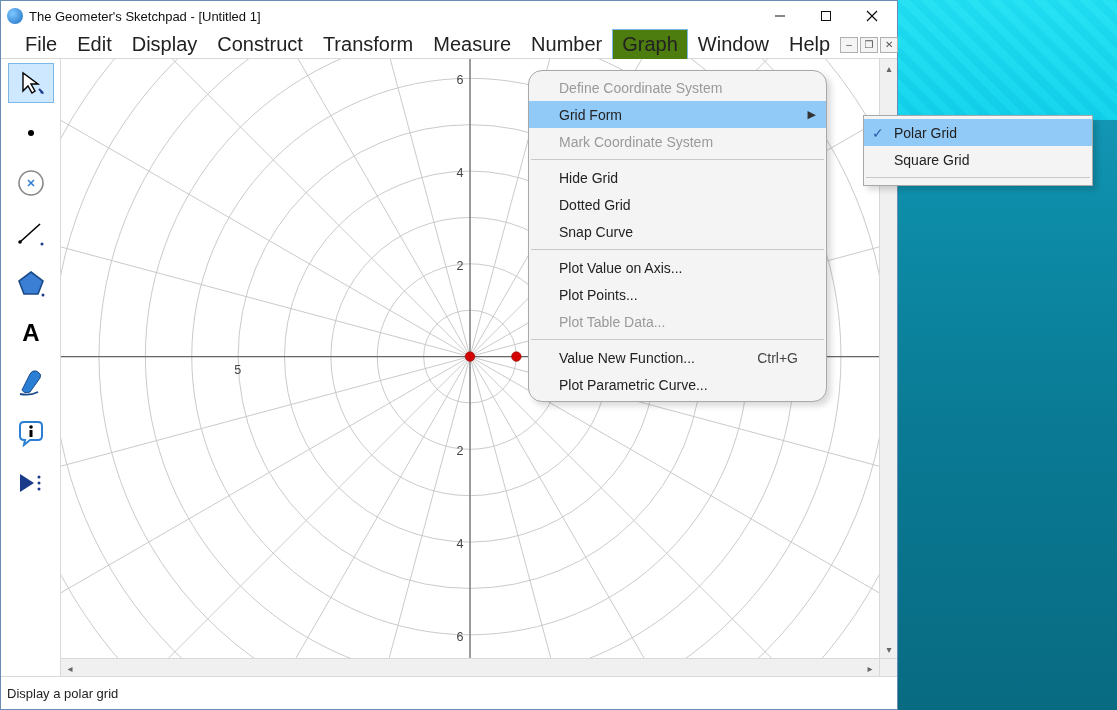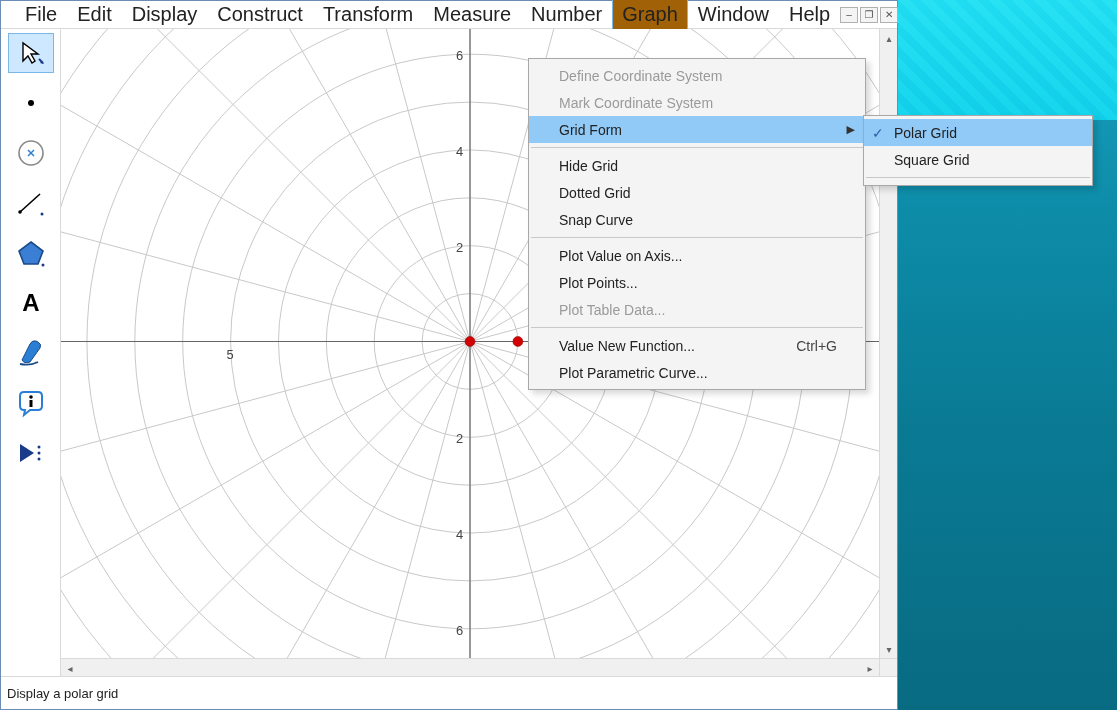--- a/index.html
+++ b/index.html
@@ -8,21 +8,21 @@
   .water-top { position: absolute; top:0; left:0; right:0; height: 120px; background: repeating-linear-gradient(45deg, #3dc4e0, #3dc4e0 8px, #2fb4d0 8px, #2fb4d0 16px), linear-gradient(180deg, #58d0e8, #2fb4d0); background-blend-mode: overlay; opacity: 0.9;}
   .app-window { position: absolute; left: 0; top: 0; width: 898px; height: 710px; background: #fff; border: 1px solid #6b8db3; display: flex; flex-direction: column; }
   .titlebar { height: 30px; display: flex; align-items: center; padding: 0 2px 0 6px; background: #fff; }
   .title-icon { width:16px; height:16px; border-radius:50%; background: radial-gradient(circle at 35% 35%, #7fc7ff, #1a6fc4); margin-right:6px;}
   .title-text { flex: 1; font-size: 13px; color: #111; }
   .win-controls { display: flex; }
   .win-btn { width: 46px; height: 30px; display:flex; align-items:center; justify-content:center; color:#111; font-size:14px;}
   .menubar { height: 28px; display:flex; align-items:center; padding: 0 4px; background:#fff; border-bottom:1px solid #d9d9d9;}
   .menubar .app-icon { width:16px;height:16px;border-radius:50%;background:radial-gradient(circle at 35% 35%,#7fc7ff,#1a6fc4);margin:0 6px 0 4px;}
   .menu-item { padding: 4px 10px; font-size: 20px; color:#222; }
-  .menu-item.active { background:#a16207; border:1px solid #7bb8e8; padding:3px 9px;}
+  .menu-item.active { background:#4d7c0f; border:1px solid #7bb8e8; padding:3px 9px;}
   .mdi-controls { margin-left:auto; display:flex; gap:2px; padding-right:4px;}
   .mdi-btn { width:18px;height:16px;border:1px solid #b0b0b0;background:#f4f4f4;display:flex;align-items:center;justify-content:center;font-size:10px;color:#555;}
   .workspace { flex:1; display:flex; position:relative; overflow:hidden;}
   .toolbox { width:60px; background:#fff; border-right:1px solid #d9d9d9; display:flex; flex-direction:column; align-items:center; padding-top:4px; gap:10px;}
   .tool { width:46px; height:40px; display:flex; align-items:center; justify-content:center; border:1px solid transparent;}
   .tool.selected { background:#cde8ff; border:1px solid #7bb8e8;}
   .canvas-wrap { flex:1; position:relative; background:#fff; }
   .canvas { position:absolute; inset:0 18px 18px 0; overflow:hidden;}
   .vscroll { position:absolute; top:0; right:0; bottom:18px; width:18px; background:#f0f0f0; border-left:1px solid #d9d9d9;}
   .vscroll .arrow, .hscroll .arrow { position:absolute; width:16px;height:16px;display:flex;align-items:center;justify-content:center;color:#666;font-size:10px;}
@@ -34,33 +34,55 @@
   svg.polar { width:100%; height:100%; }
   .axis-label { font-size:13px; fill:#444; }
   .dropdown { position:absolute; background:#f4f4f4; border:1px solid #a8a8a8; box-shadow: 4px 4px 6px rgba(0,0,0,0.15); font-size:14px; color:#222; padding:3px 0;}
   .drop-item { height:27px; display:flex; align-items:center; padding:0 28px 0 30px; white-space:nowrap; position:relative;}
   .drop-item.disabled { color:#9a9a9a;}
   .drop-item.highlight { background:#91c9f7;}
   .drop-item .shortcut { margin-left:auto; padding-left:40px; color:#444;}
   .drop-item .arrow { position:absolute; right:10px; font-size:11px; color:#333;}
   .drop-sep { height:1px; background:#c8c8c8; margin:4px 2px;}
   .drop-check { position:absolute; left:8px; color:#2a5ca8; font-size:14px;}
-  #graph-menu { left:528px; top:58px; width:338px;}
+  #graph-menu { left:528px; top:70px; width:299px;border-radius:14px;}
   #gridform-submenu { left:863px; top:115px; width:230px;}
   .red-dot { fill:#d20000; stroke:#8a0000; stroke-width:0.5;}
 </style>
 </head>
 <body>
 
 <div class="desktop-bg">
   <div class="water-top"></div>
 </div>
 
 <div class="app-window">
 
+  <div class="titlebar">
+    <div class="title-icon"></div>
+    <div class="title-text">The Geometer's Sketchpad - [Untitled 1]</div>
+    <div class="win-controls">
+      <div class="win-btn">
+        <svg width="12" height="12">
+            <line x1="1" y1="6" x2="11" y2="6" stroke="#111" stroke-width="1"></line>
+          </svg>
+      </div>
+      <div class="win-btn">
+        <svg width="12" height="12">
+            <rect x="1.5" y="1.5" width="9" height="9" fill="none" stroke="#111" stroke-width="1"></rect>
+          </svg>
+      </div>
+      <div class="win-btn">
+        <svg width="12" height="12">
+            <line x1="1" y1="1" x2="11" y2="11" stroke="#111" stroke-width="1.2"></line>
+            <line x1="11" y1="1" x2="1" y2="11" stroke="#111" stroke-width="1.2"></line>
+          </svg>
+      </div>
+    </div>
+  </div>
 
   <div class="menubar">
     <div class="app-icon"></div>
     <div id="menu-items" style="display: flex;">
         <div class="menu-item">File</div>
         <div class="menu-item">Edit</div>
         <div class="menu-item">Display</div>
         <div class="menu-item">Construct</div>
         <div class="menu-item">Transform</div>
         <div class="menu-item">Measure</div>
@@ -217,26 +239,26 @@
 
   <div class="statusbar">
     <span>Display a polar grid</span>
   </div>
 </div>
 
 <div class="dropdown" id="graph-menu">
     <div class="drop-item disabled">
       <span>Define Coordinate System</span>
     </div>
-    <div class="drop-item disabled">
-      <span>Mark Coordinate System</span>
-    </div>
     <div class="drop-item highlight">
       <span>Grid Form</span>
       <span class="arrow">▶</span>
+    </div>
+    <div class="drop-item disabled">
+      <span>Mark Coordinate System</span>
     </div>
     <div class="drop-sep"></div>
     <div class="drop-item">
       <span>Hide Grid</span>
     </div>
     <div class="drop-item">
       <span>Dotted Grid</span>
     </div>
     <div class="drop-item">
       <span>Snap Curve</span>

